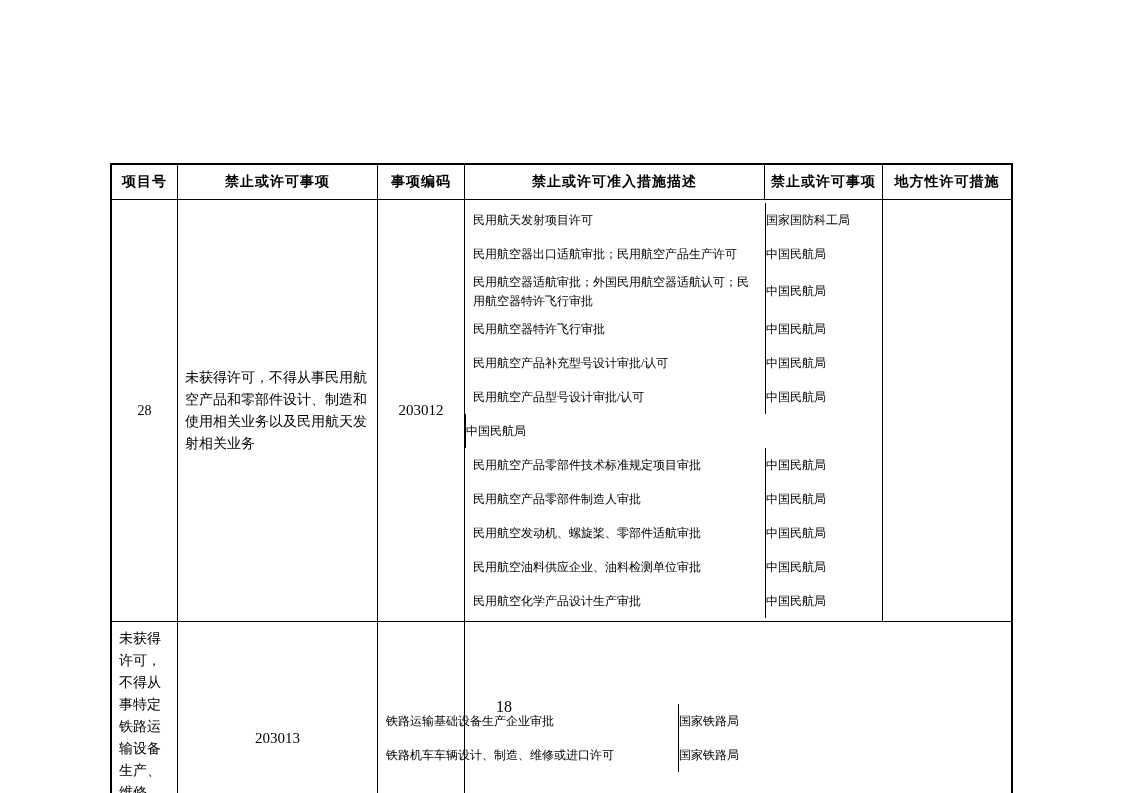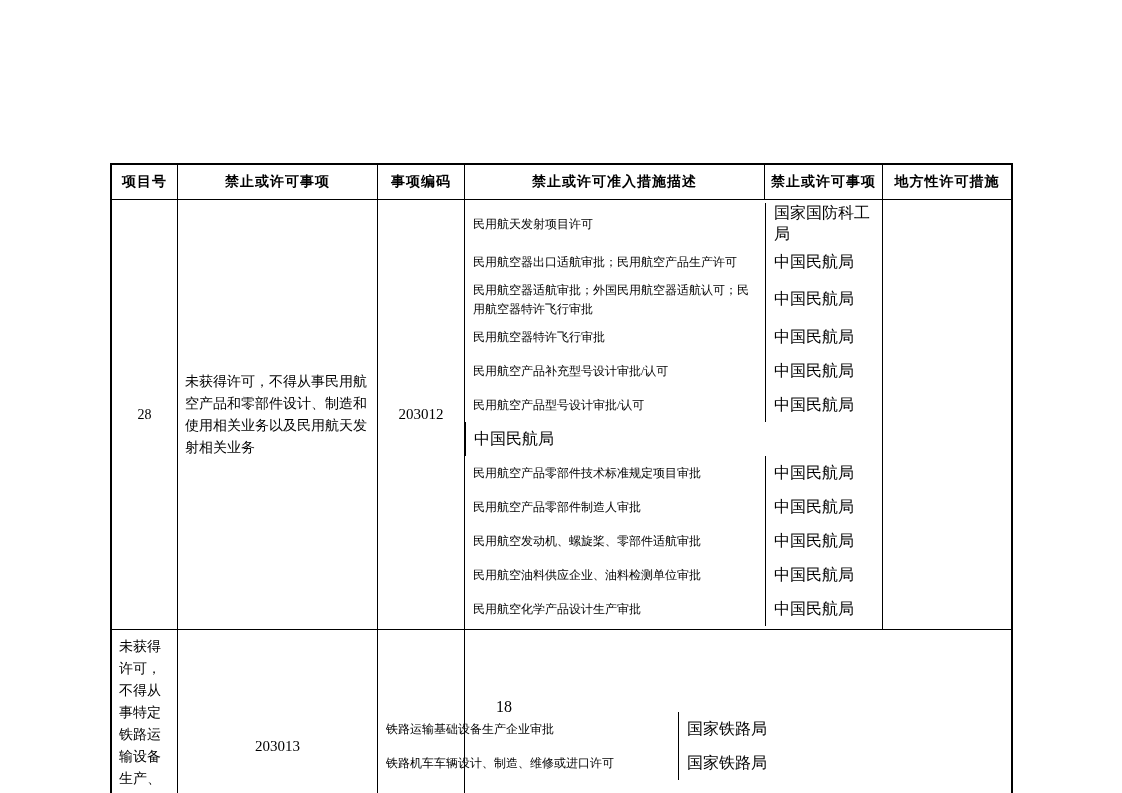--- a/index.html
+++ b/index.html
@@ -89,22 +89,21 @@
     font-size: 12px;
     line-height: 1.55;
     align-self: center;
   }
   .pair-dept {
     box-sizing: border-box;
     border-left: 1px solid #000;
     align-self: stretch;
     display: flex;
     align-items: center;
-    padding-left: 8px;
-    font-size: 16px;
+    font-size: 12px;
   }
   .col-local {
     border-right: none;
   }
   .page-number {
     position: absolute;
     left: 0;
     top: 670px;
     width: 1008px;
     text-align: center;

